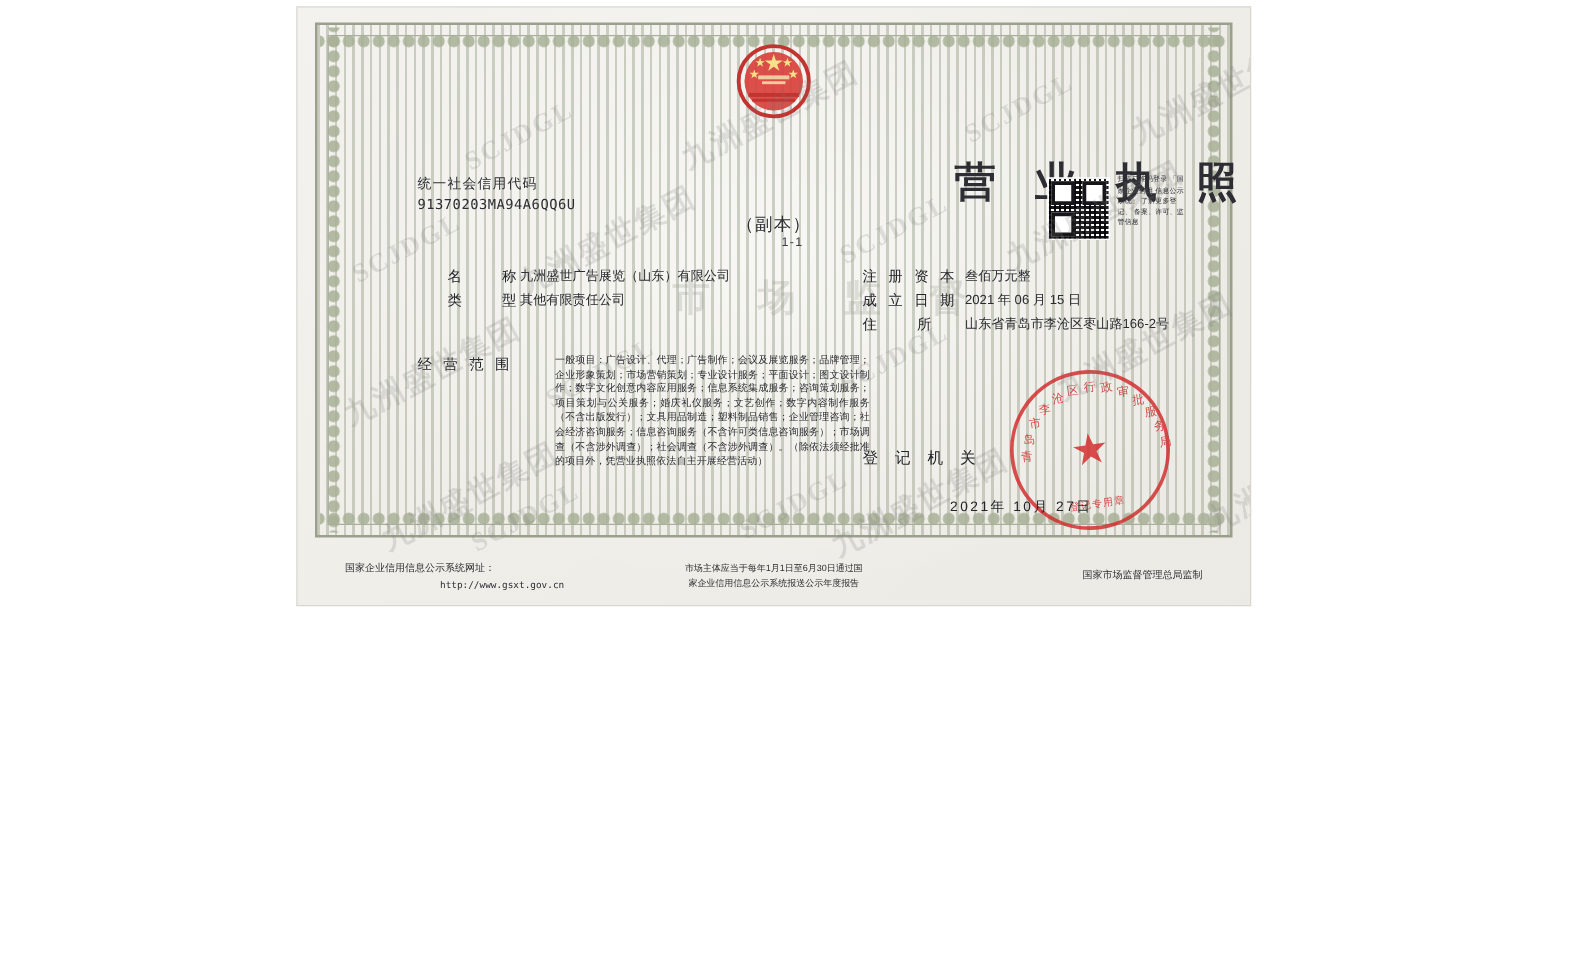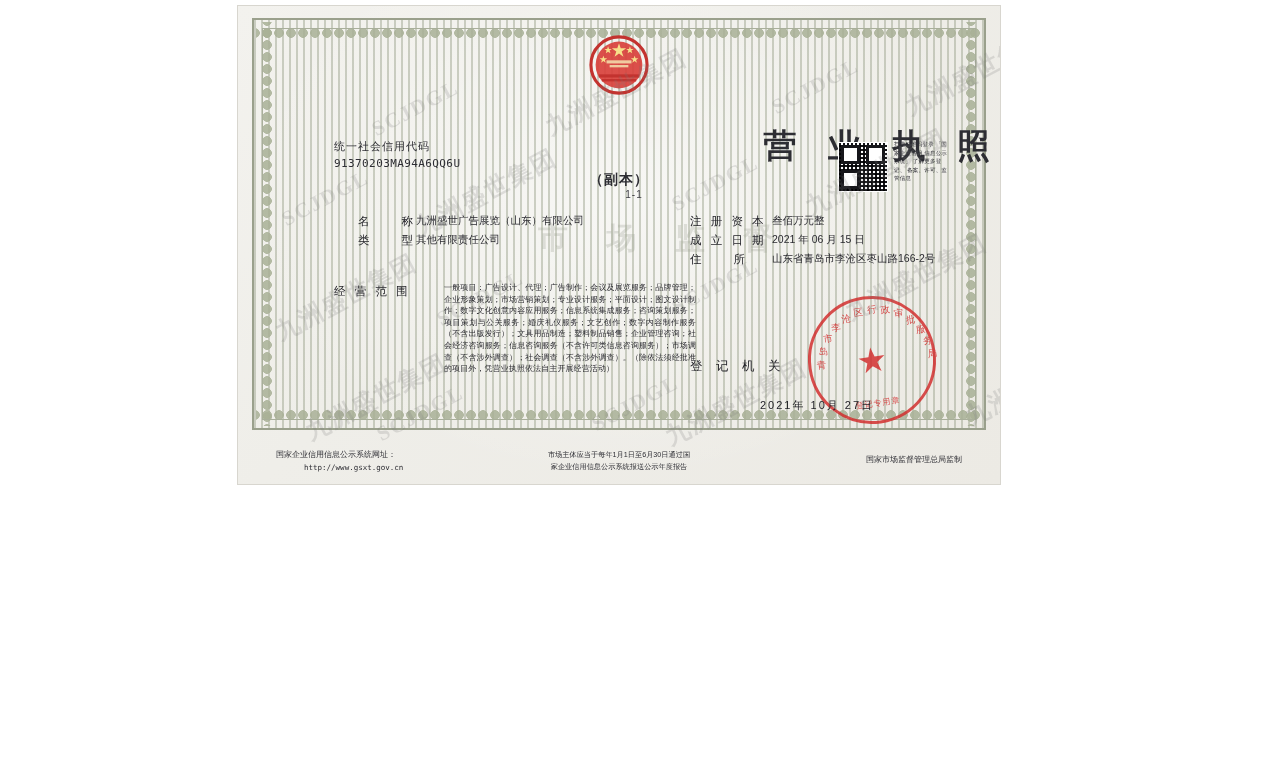--- a/index.html
+++ b/index.html
@@ -100,21 +100,20 @@
   .subtitle {
     position: absolute;
     left: 0;
     right: 0;
     top: 165px;
     text-align: center;
     font-family: "DejaVu Serif", "Liberation Serif", serif;
     font-size: 14px;
     color: #2d2d33;
     letter-spacing: 1px;
-    font-weight: bold;
   }
   .serial {
     position: absolute;
     left: 0;
     right: 0;
     top: 183px;
     text-align: center;
     font-size: 10px;
     color: #3a3a40;
     letter-spacing: 1px;
@@ -443,21 +442,21 @@
           <span>★</span>
         </div>
       <div class="seal-bottom">登记专用章</div>
     </div>
 
     <div class="issue-date">2021年   10月   27日</div>
 
     <div class="footer">
       <div class="f-left">
         <div>国家企业信用信息公示系统网址：</div>
-        <div class="url" style="margin-left:28px;">http://www.gsxt.gov.cn</div>
+        <div class="url" style="margin-left:76px;">http://www.gsxt.gov.cn</div>
       </div>
       <div class="f-mid">
         <div>市场主体应当于每年1月1日至6月30日通过国</div>
         <div>家企业信用信息公示系统报送公示年度报告</div>
       </div>
       <div class="f-right">国家市场监督管理总局监制</div>
     </div>
 
     <div class="wm-layer">
       <div class="wm wm-en" style="left:130px;  top:90px;">SCJDGL</div>

